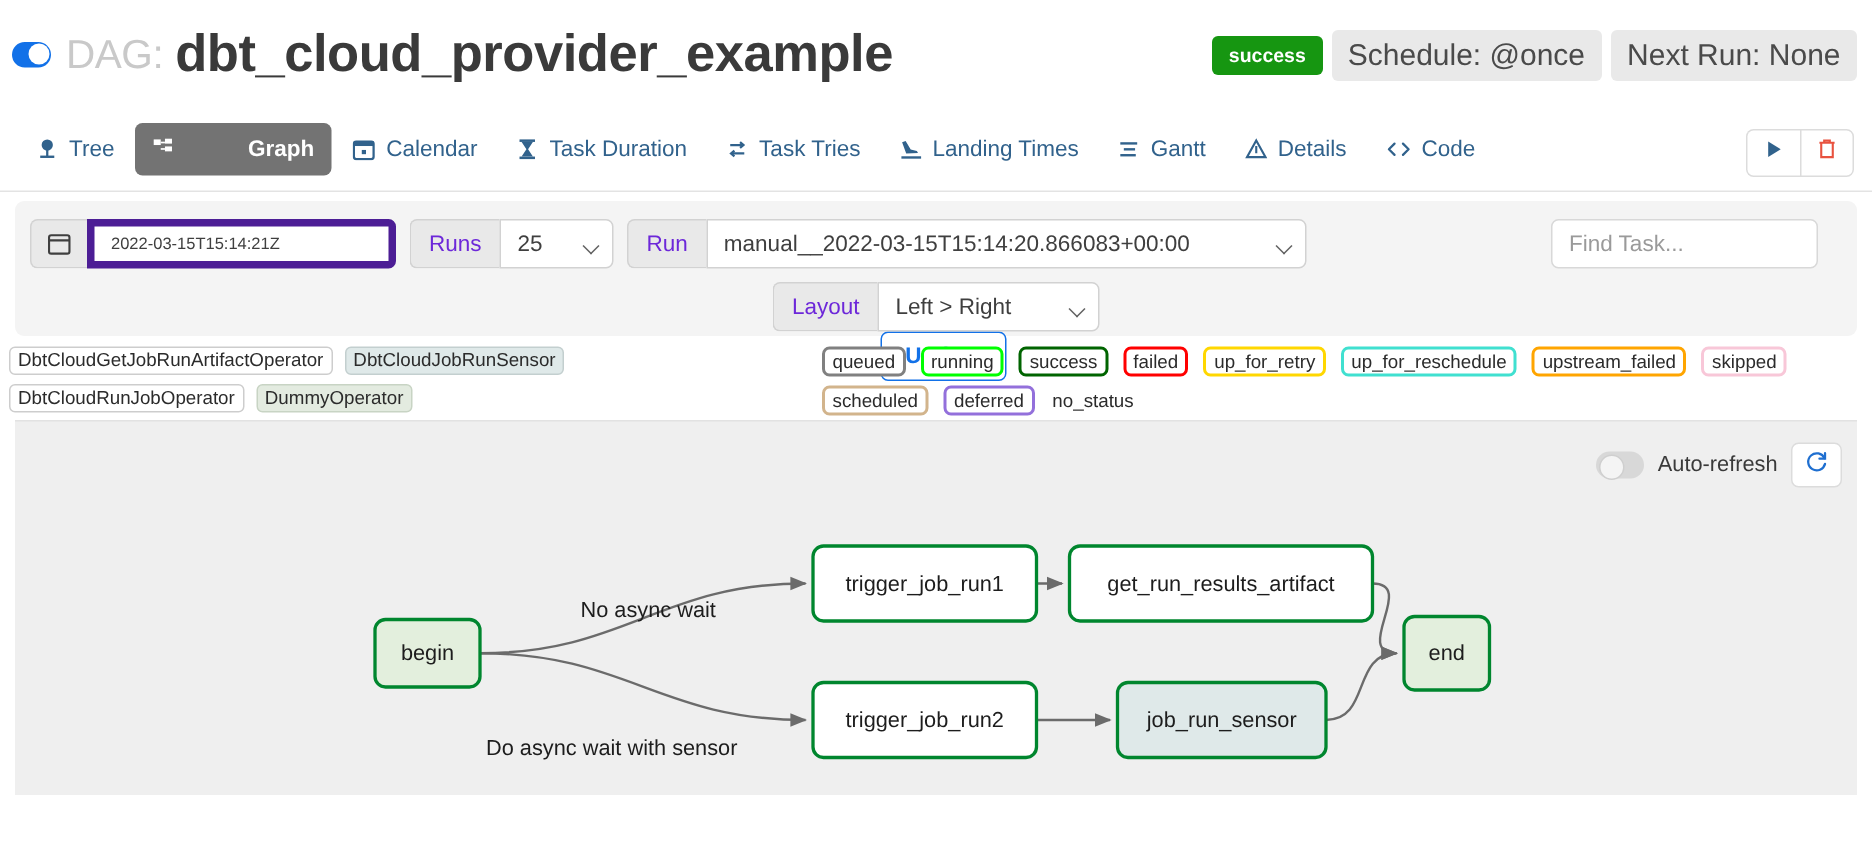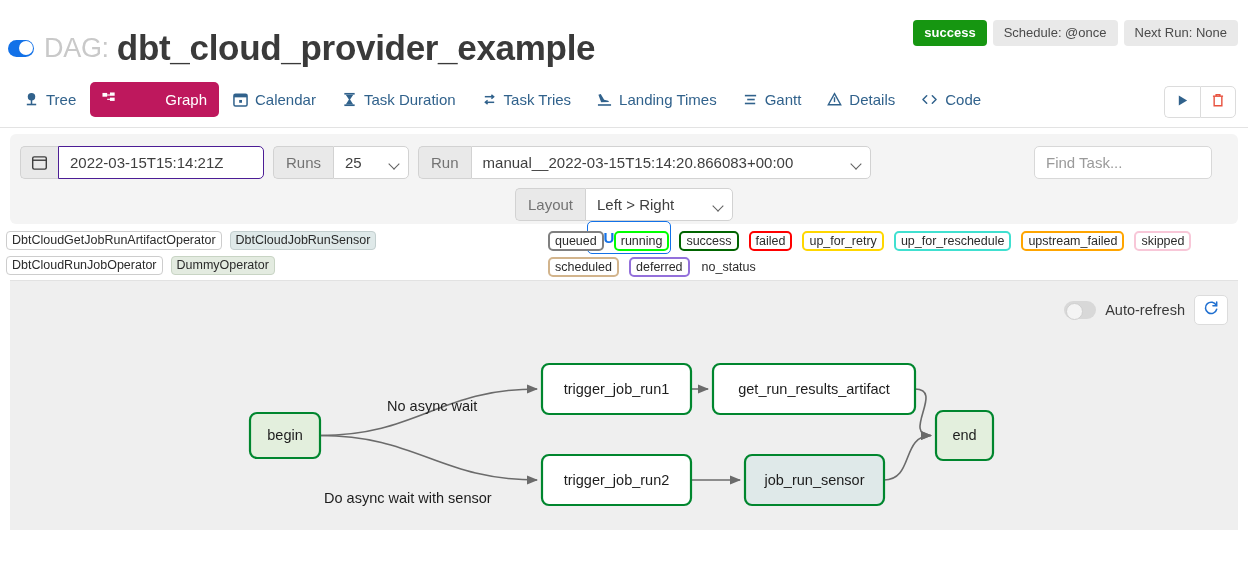--- a/index.html
+++ b/index.html
@@ -15,21 +15,21 @@
   .header {
     position: relative;
     height: 72px;
     padding: 0 12px;
   }
   .dag-title-row {
     display: flex;
     align-items: center;
     position: absolute;
     left: 8px;
-    top: 28px;
+    top: 16px;
   }
   .toggle-pill {
     width: 26px; height: 17px;
     border-radius: 9px;
     background: #1271e8;
     position: relative;
     margin-right: 10px;
     flex: none;
   }
   .toggle-pill::after {
@@ -66,21 +66,21 @@
     color: #ffffff;
     font-size: 13px;
     font-weight: 700;
     padding: 5px 11px;
     border-radius: 4px;
     line-height: 1.2;
   }
   .badge-gray {
     background: #e9e9e9;
     color: #4a4a4a;
-    font-size: 13px;
+    font-size: 20px;
     padding: 5px 11px;
     border-radius: 4px;
     line-height: 1.2;
   }
 
   
   .navbar {
     position: relative;
     height: 56px;
     border-bottom: 1px solid #e3e3e3;
@@ -97,23 +97,23 @@
     align-items: center;
     gap: 7px;
     padding: 9px 12px;
     border-radius: 5px;
     font-size: 15px;
     color: #31628c;
     white-space: nowrap;
     cursor: pointer;
   }
   .navtab.active {
-    background: #be185d;
+    background: #737373;
     color: #ffffff;
-    font-weight: 400;
+    font-weight: 700;
     gap: 48px;
   }
   .navtab .ico { display: flex; align-items: center; }
   .nav-actions {
     position: absolute;
     right: 12px;
     top: 14px;
     display: flex;
   }
   .nav-btn {
@@ -142,28 +142,28 @@
   .ig { display: flex; align-items: stretch; }
   .ig > * { height: 33px; }
   .addon {
     background: #e9e9e9;
     border: 1px solid #d2d2d2;
     display: flex;
     align-items: center;
     justify-content: center;
     padding: 0 12px;
     font-size: 15px;
-    color: #737373;
+    color: #6d28d9;
   }
   .addon.left  { border-radius: 5px 0 0 5px; border-right: none; }
   .addon.icon-only { padding: 0 10px; }
   .txtinput {
-    border: 1px solid #4c1d95;
-    background: #ffffff;
-    font-size: 15px;
+    border: 5px solid #4c1d95;
+    background: #ffffff;
+    font-size: 11px;
     color: #3f3f3f;
     padding: 0 11px;
     display: flex;
     align-items: center;
     font-family: "Liberation Sans", sans-serif;
   }
   .sel {
     border: 1px solid #d2d2d2;
     background: #ffffff;
     font-size: 15px;

